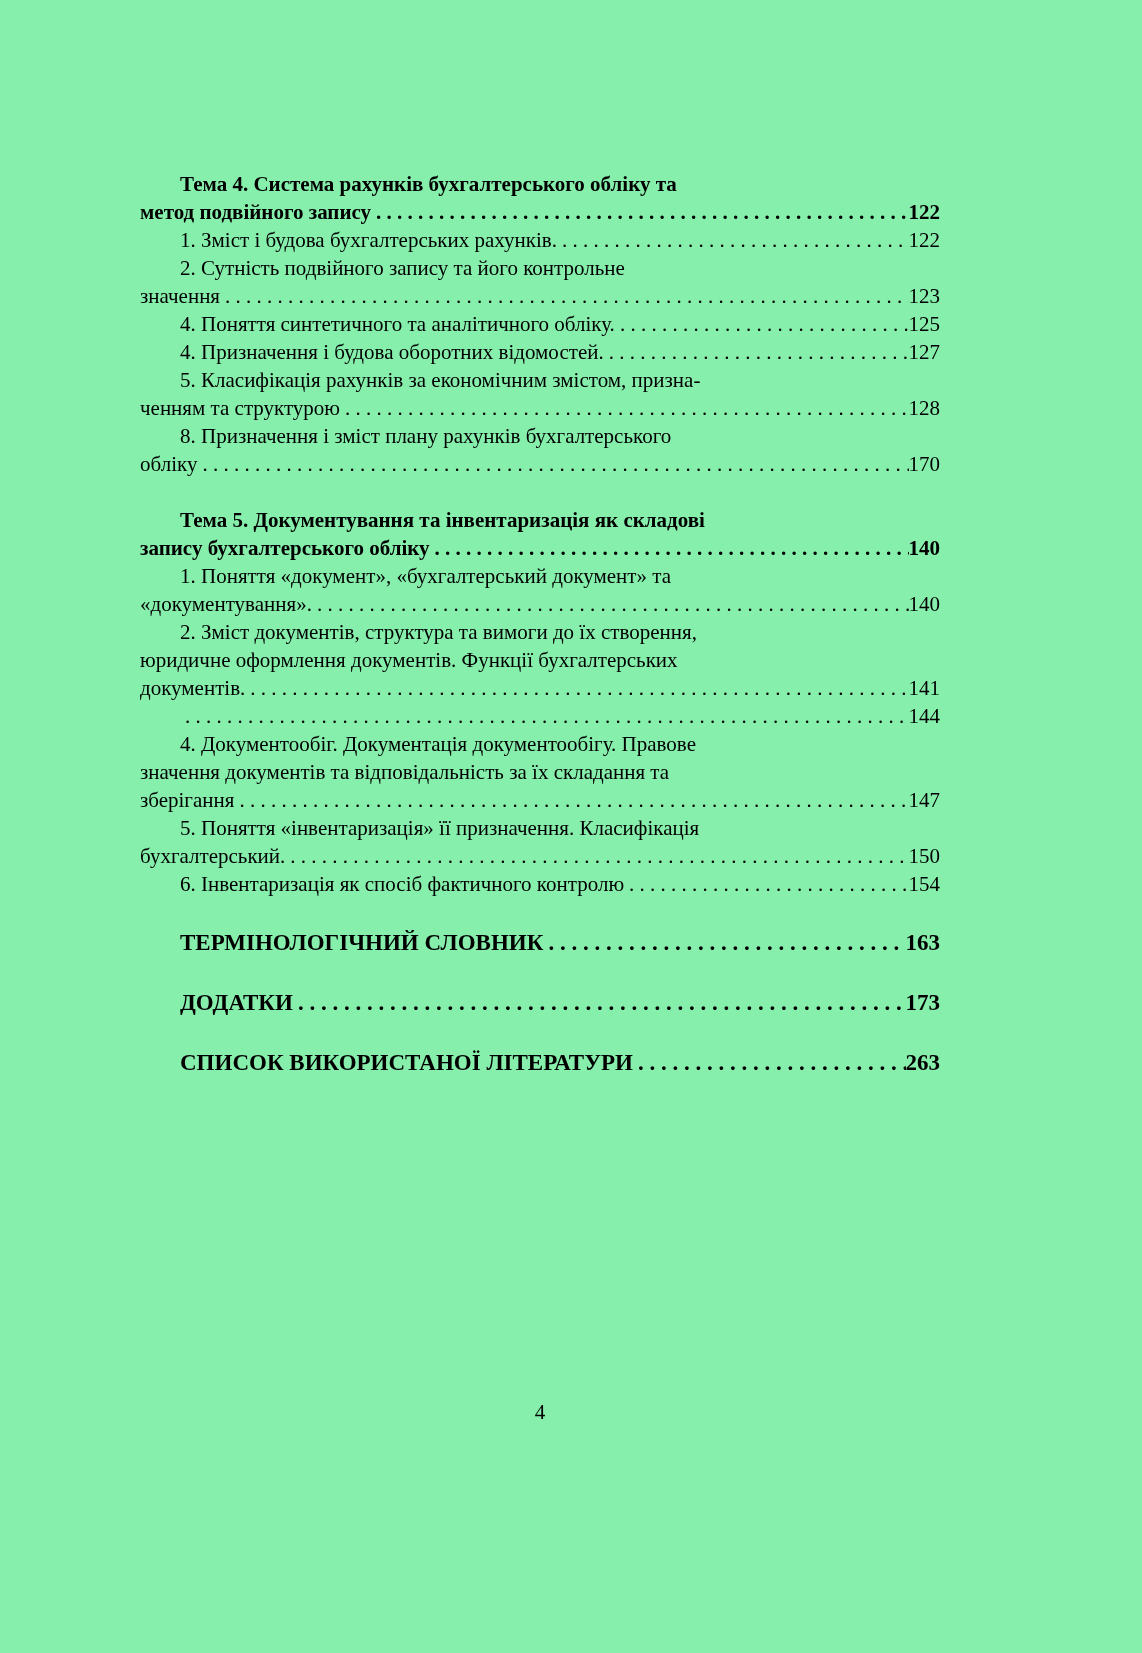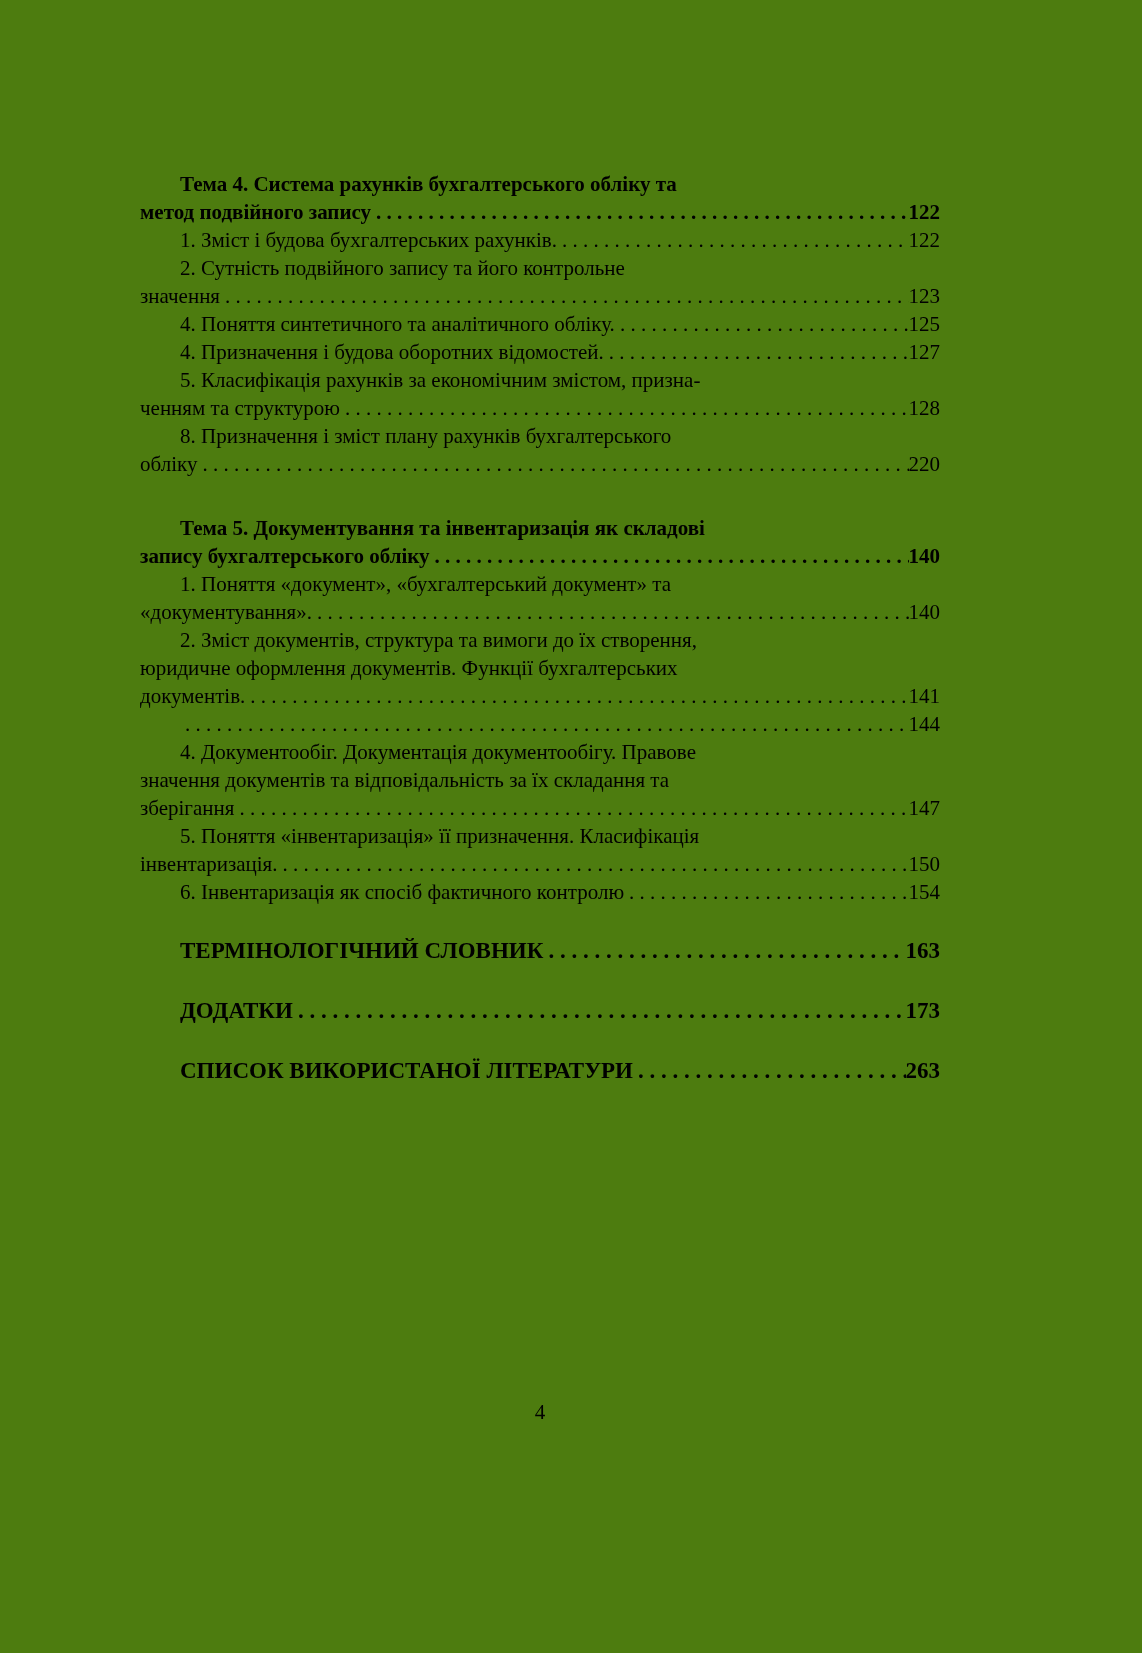--- a/index.html
+++ b/index.html
@@ -1,42 +1,42 @@
 <!DOCTYPE html>
 <html><head>
 <meta charset="utf-8">
 <style>
   * { margin: 0; padding: 0; box-sizing: border-box; }
   html, body { background: #e8e8e8; }
   .page {
     position: relative;
     width: 1142px;
     height: 1653px;
-    background: #4d7c0f;
+    background: #86efac;
     font-family: "Liberation Serif", serif;
     color: #000000;
     margin: 0 auto;
     overflow: hidden;
   }
   .content {
     position: absolute;
     left: 140px;
     top: 170px;
     width: 800px;
   }
   .toc-line {
     display: flex;
     align-items: baseline;
     font-size: 21px;
     line-height: 28px;
   }
   .toc-line.indent { padding-left: 40px; }
   .toc-line.bold { font-weight: bold; }
   .toc-line.large { font-size: 23px; line-height: 30px; font-weight: bold; }
-  .toc-line.gap-small { margin-top: 36px; align-items: flex-end; }
+  .toc-line.gap-small { margin-top: 28px; align-items: flex-end; }
   .toc-line.gap-large { margin-top: 30px; justify-content: space-between; }
   .line-text { white-space: nowrap; }
   .dots {
     flex: 1 1 auto;
     min-width: 0;
     overflow: hidden;
     white-space: nowrap;
     padding-left: 5px;
     padding-right: 3px;
   }
@@ -94,21 +94,21 @@
         <span class="line-text">ченням та структурою</span>
         <span class="dots">. . . . . . . . . . . . . . . . . . . . . . . . . . . . . . . . . . . . . . . . . . . . . . . . . . . . . . . . . . . . . . . . . . . . . . . . . . . . . . . . . . . . . . . . . . . . . . . . . . . . . . . . . . . . . . </span>
         <span class="page-num">128</span>
       </div>
       <div class="toc-line indent">
         <span class="line-text">8. Призначення і зміст плану рахунків бухгалтерського</span>
       </div>
       <div class="toc-line">
         <span class="line-text">обліку</span>
         <span class="dots">. . . . . . . . . . . . . . . . . . . . . . . . . . . . . . . . . . . . . . . . . . . . . . . . . . . . . . . . . . . . . . . . . . . . . . . . . . . . . . . . . . . . . . . . . . . . . . . . . . . . . . . . . . . . . . </span>
-        <span class="page-num">220</span>
+        <span class="page-num">170</span>
       </div>
       <div class="toc-line bold indent gap-small">
         <span class="line-text">Тема 5. Документування та інвентаризація як складові</span>
       </div>
       <div class="toc-line bold">
         <span class="line-text">запису бухгалтерського обліку</span>
         <span class="dots">. . . . . . . . . . . . . . . . . . . . . . . . . . . . . . . . . . . . . . . . . . . . . . . . . . . . . . . . . . . . . . . . . . . . . . . . . . . . . . . . . . . . . . . . . . . . . . . . . . . . . . . . . . . . . . </span>
         <span class="page-num">140</span>
       </div>
       <div class="toc-line indent">
@@ -142,21 +142,21 @@
       </div>
       <div class="toc-line">
         <span class="line-text">зберігання</span>
         <span class="dots">. . . . . . . . . . . . . . . . . . . . . . . . . . . . . . . . . . . . . . . . . . . . . . . . . . . . . . . . . . . . . . . . . . . . . . . . . . . . . . . . . . . . . . . . . . . . . . . . . . . . . . . . . . . . . . </span>
         <span class="page-num">147</span>
       </div>
       <div class="toc-line indent">
         <span class="line-text">5. Поняття «інвентаризація» її призначення. Класифікація</span>
       </div>
       <div class="toc-line">
-        <span class="line-text">інвентаризація.</span>
+        <span class="line-text">бухгалтерський.</span>
         <span class="dots">. . . . . . . . . . . . . . . . . . . . . . . . . . . . . . . . . . . . . . . . . . . . . . . . . . . . . . . . . . . . . . . . . . . . . . . . . . . . . . . . . . . . . . . . . . . . . . . . . . . . . . . . . . . . . . </span>
         <span class="page-num">150</span>
       </div>
       <div class="toc-line indent">
         <span class="line-text">6. Інвентаризація як спосіб фактичного контролю</span>
         <span class="dots">. . . . . . . . . . . . . . . . . . . . . . . . . . . . . . . . . . . . . . . . . . . . . . . . . . . . . . . . . . . . . . . . . . . . . . . . . . . . . . . . . . . . . . . . . . . . . . . . . . . . . . . . . . . . . . </span>
         <span class="page-num">154</span>
       </div>
       <div class="toc-line bold indent large gap-large">
         <span class="line-text">ТЕРМІНОЛОГІЧНИЙ СЛОВНИК</span>

